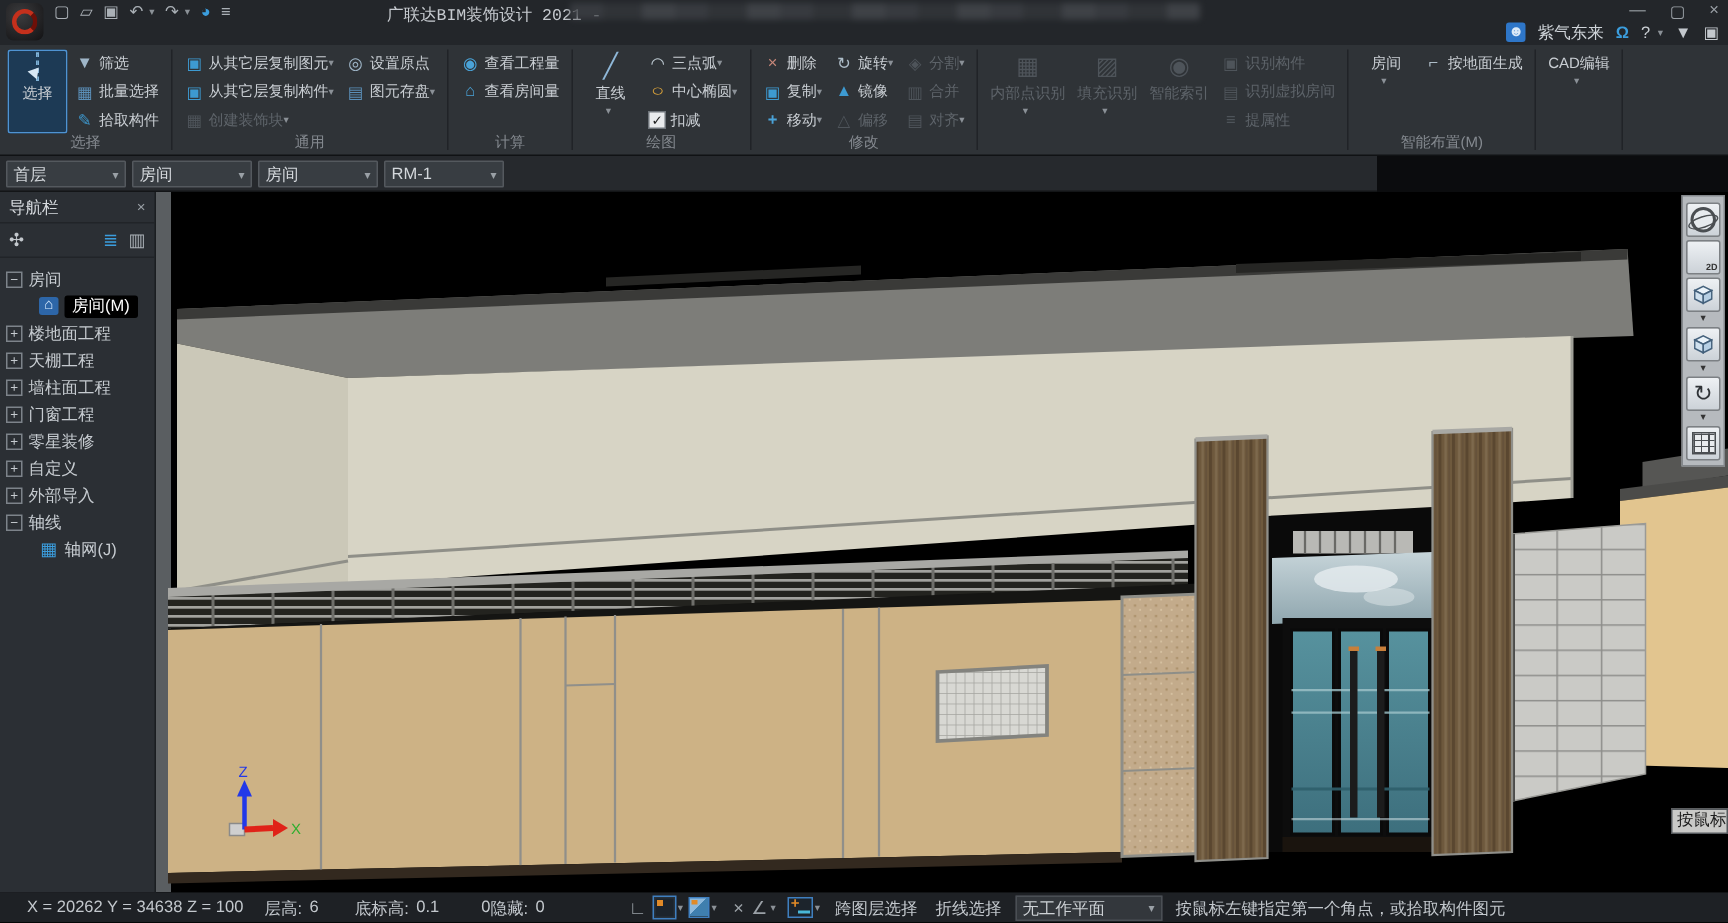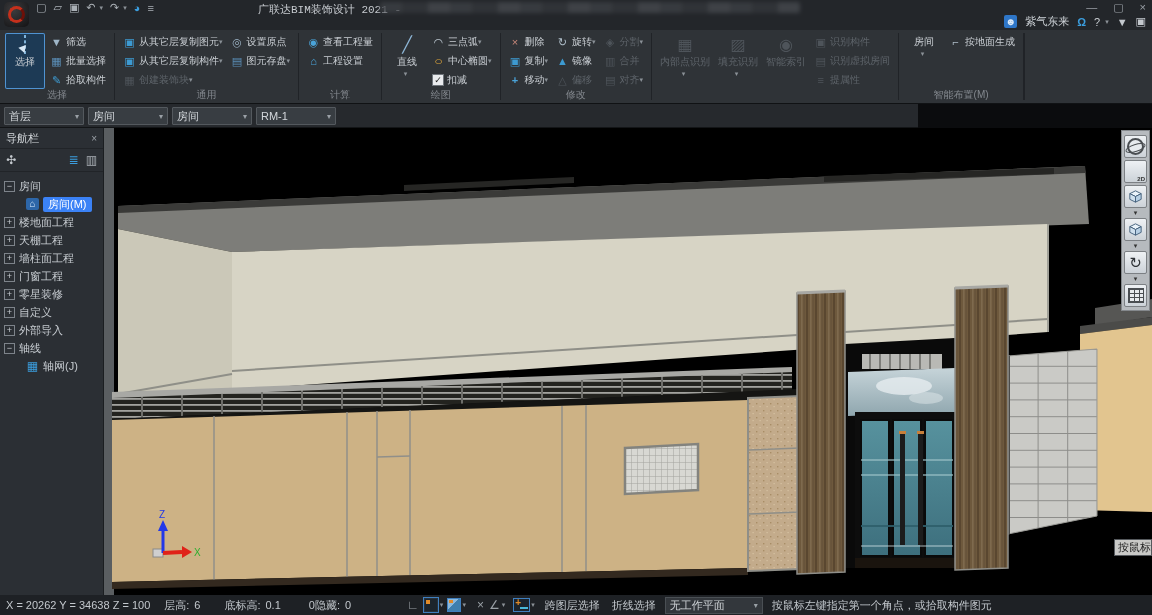--- a/index.html
+++ b/index.html
@@ -67,21 +67,21 @@
   .sbtools .sp{flex:1;}
   .sbtools .t2{color:#3b9ddd;font-size:12px;}
   .sbtools .t3{color:#aab0b6;font-size:12px;}
   .tree{padding-top:5px;}
   .trow{height:18px;display:flex;align-items:center;padding-left:4px;gap:4px;color:#c6cbd0;font-size:11px;white-space:nowrap;}
   .exp{width:9px;height:9px;border:1px solid #7d838a;color:#c6cbd0;font-size:9px;line-height:8px;text-align:center;flex:none;background:#2b2f34;}
   .trow.child{padding-left:26px;}
   .ticon{width:13px;height:12px;flex:none;text-align:center;font-size:10px;line-height:12px;}
   .ticon.home{background:#2d66a8;color:#d9ecff;border-radius:2px;}
   .ticon.grid{color:#3b9ddd;font-size:12px;}
-  .selpill{background:#3b82f6;color:#fff;padding:0 5px;border-radius:2px;line-height:15px;}
+  .selpill{background:#000000;color:#fff;padding:0 5px;border-radius:2px;line-height:15px;}
   
   .viewport{position:absolute;left:104px;top:128px;width:1048px;height:467px;background:#000;overflow:hidden;}
   .vtools{position:absolute;left:1017px;top:2px;width:29px;background:#b6babe;border:1px solid #84888c;
           display:flex;flex-direction:column;align-items:center;padding:4px 0 3px 0;gap:2px;box-sizing:border-box;}
   .vti{width:21px;height:21px;background:linear-gradient(#eef1f4,#ccd2d8);border:1px solid #7c8084;border-radius:2px;
        display:flex;align-items:center;justify-content:center;position:relative;}
   .vti .mini{position:absolute;right:1px;bottom:0;font-size:6px;color:#333;font-weight:bold;}
   .vcar{font-size:7px;color:#333;line-height:6px;}
   .ic-orbit{width:13px;height:13px;border:2px solid #4a4e52;border-radius:50%;position:relative;background:#e6eaee;}
   .ic-orbit::after{content:"";position:absolute;left:-4px;top:4px;width:19px;height:6px;border:1px solid #4a4e52;border-radius:50%;transform:rotate(-18deg);}
@@ -208,21 +208,21 @@
 
     <div class="rgroup">
       <div class="rbody">
         <div class="scol">
           <div class="sbtn">
             <span class="sicon" style="color:#4aa3d8">◉</span>
             <span>查看工程量</span>
             </div>
           <div class="sbtn">
             <span class="sicon" style="color:#4aa3d8">⌂</span>
-            <span>工程设置</span>
+            <span>查看房间量</span>
             </div>
         </div>
       </div>
       <div class="rlabel">计算</div>
     </div>
     <div class="rsep"></div>
 
     <div class="rgroup">
       <div class="rbody">
         <div class="bigbtn">
@@ -349,20 +349,28 @@
           <div class="sbtn">
             <span class="sicon" style="color:#aebdc8">⌐</span>
             <span>按地面生成</span>
             </div>
         </div>
       </div>
       <div class="rlabel">智能布置(M)</div>
     </div>
     <div class="rsep"></div>
 
+    <div class="rgroup">
+      <div class="rbody">
+        <div class="bigbtn" style="justify-content:center">
+          <span class="blabel">CAD编辑</span>
+          <span class="ddm">▾</span>
+        </div>
+      </div>
+    </div>
     <div class="rsep"></div>
     <div class="rgroup">
       <div class="rbody">
         <div class="bigbtn" style="justify-content:center">
           
           
         </div>
       </div>
     </div>
 
@@ -588,21 +596,21 @@
       <span class="vcar">▾</span>
       <div class="vti">
           <span class="ic-sched"></span>
         </div>
     </div>
 
     <div class="vp-tooltip">按鼠标左</div>
   </div>
 
   <div class="statusbar">
-    <span class="sbit" style="margin-left:6px">X = 20262 Y = 34638 Z = 100</span>
+    <span class="sbit" style="margin-left:18px">X = 20262 Y = 34638 Z = 100</span>
     <span class="sbit" style="margin-left:14px">层高:</span>
     <span class="sbit" style="margin-left:5px">6</span>
     <span class="sbit" style="margin-left:24px">底标高:</span>
     <span class="sbit" style="margin-left:5px">0.1</span>
     <span class="sbit" style="margin-left:28px">0</span>
     <span class="sbit" style="">隐藏:</span>
     <span class="sbit" style="margin-left:5px">0</span>
     <div class="sicons">
       <span class="gicon">∟</span>
       <span class="pgrid"></span>

